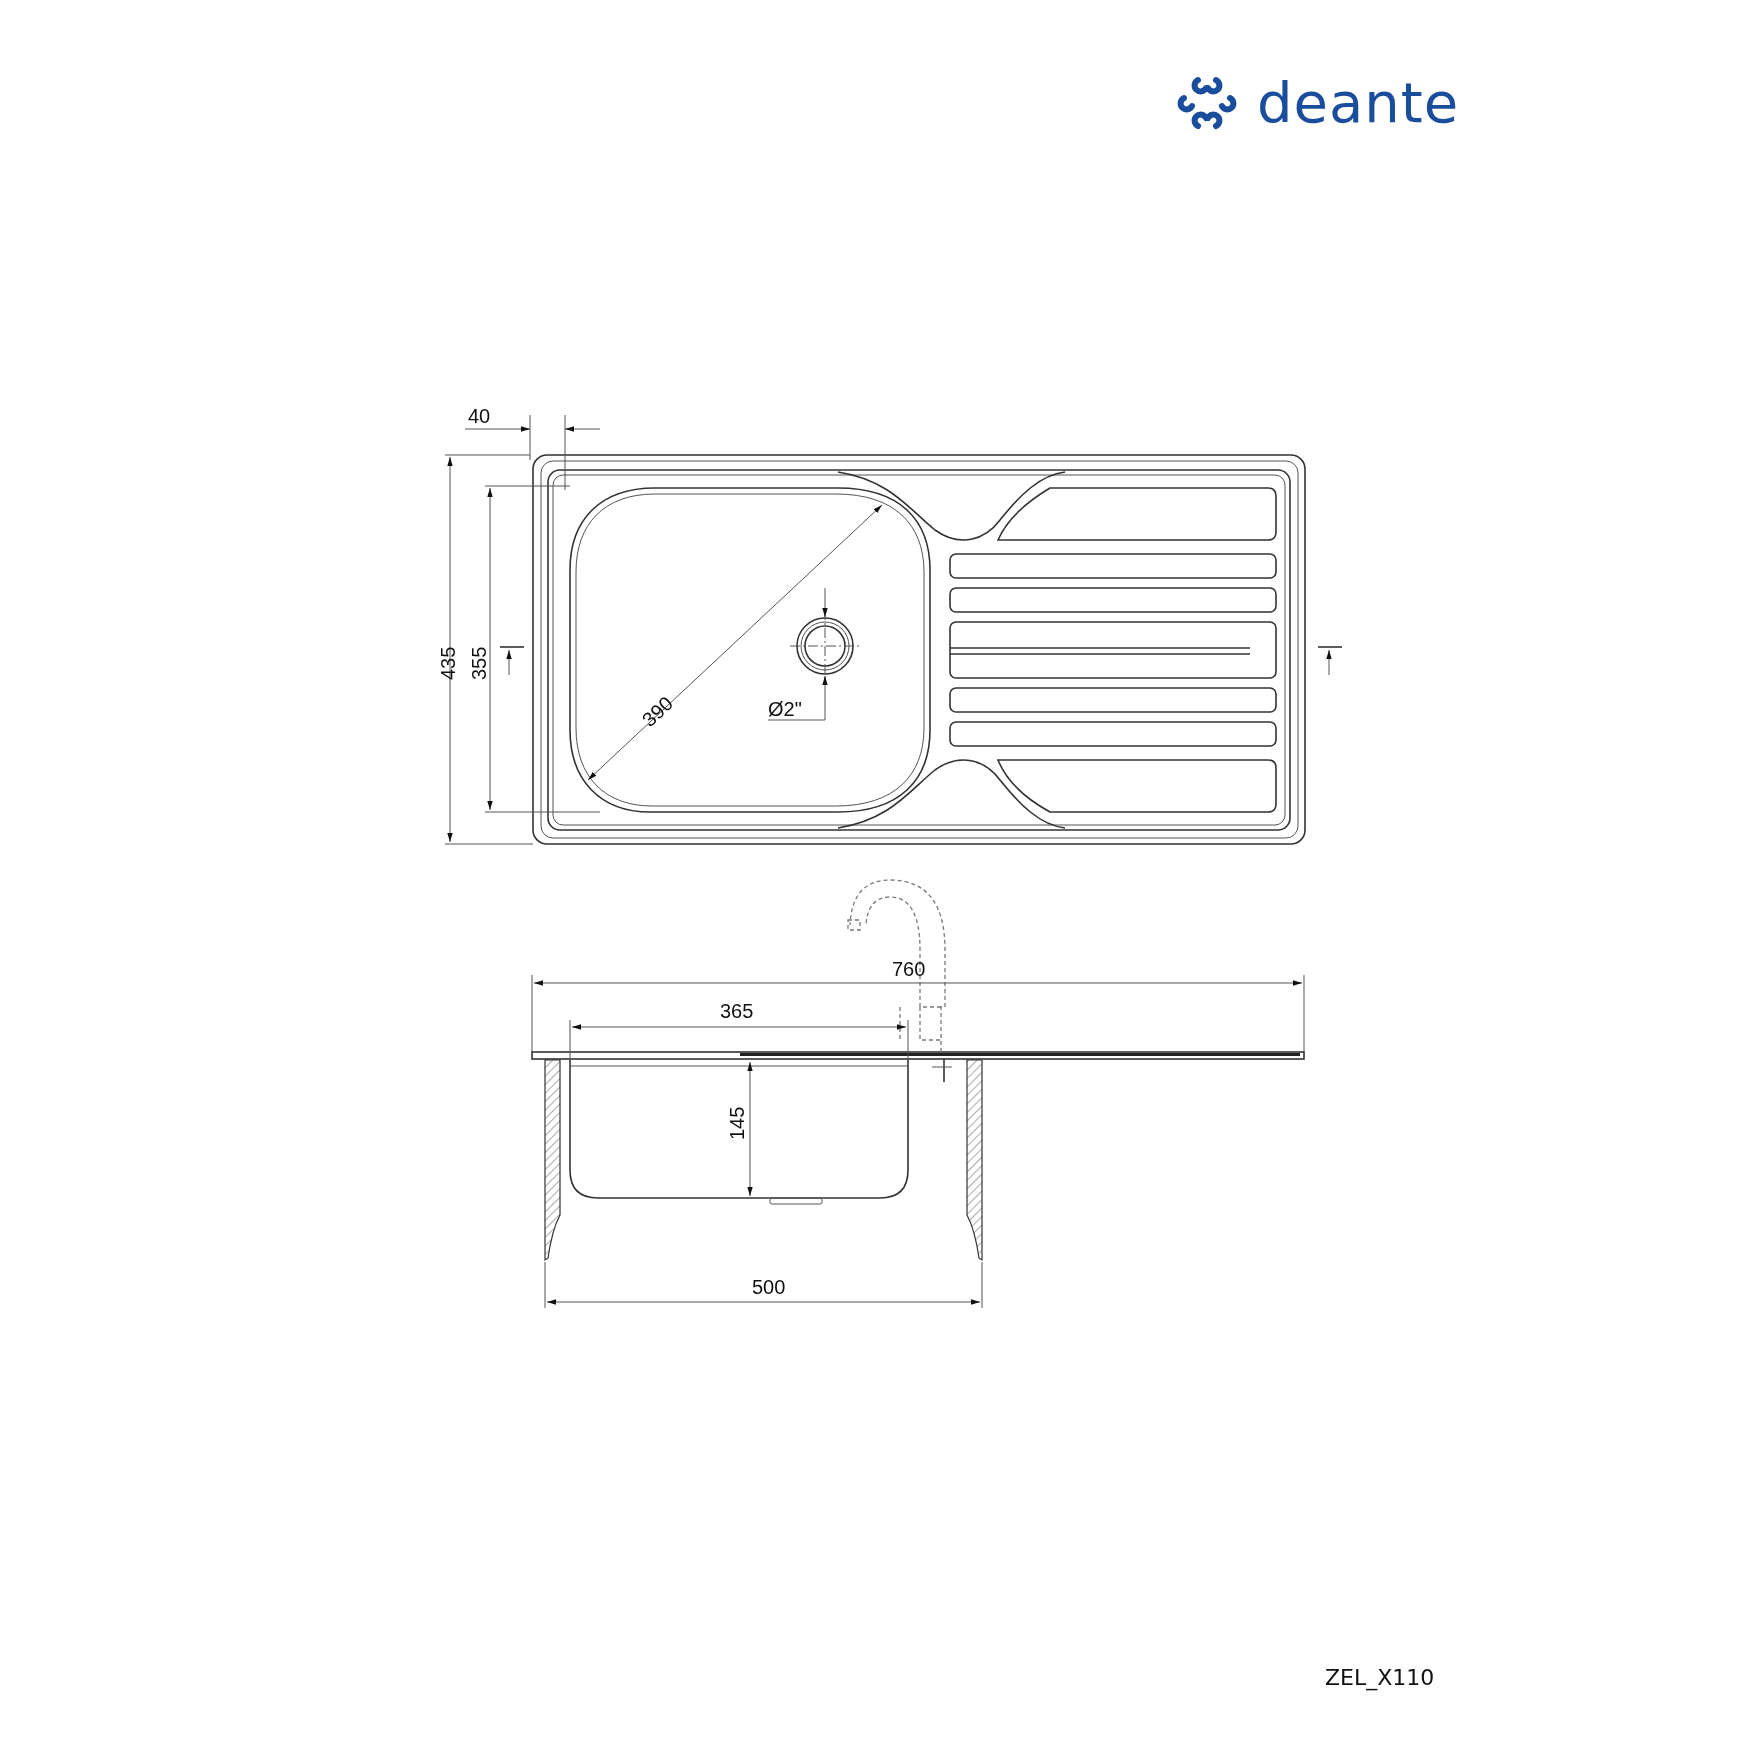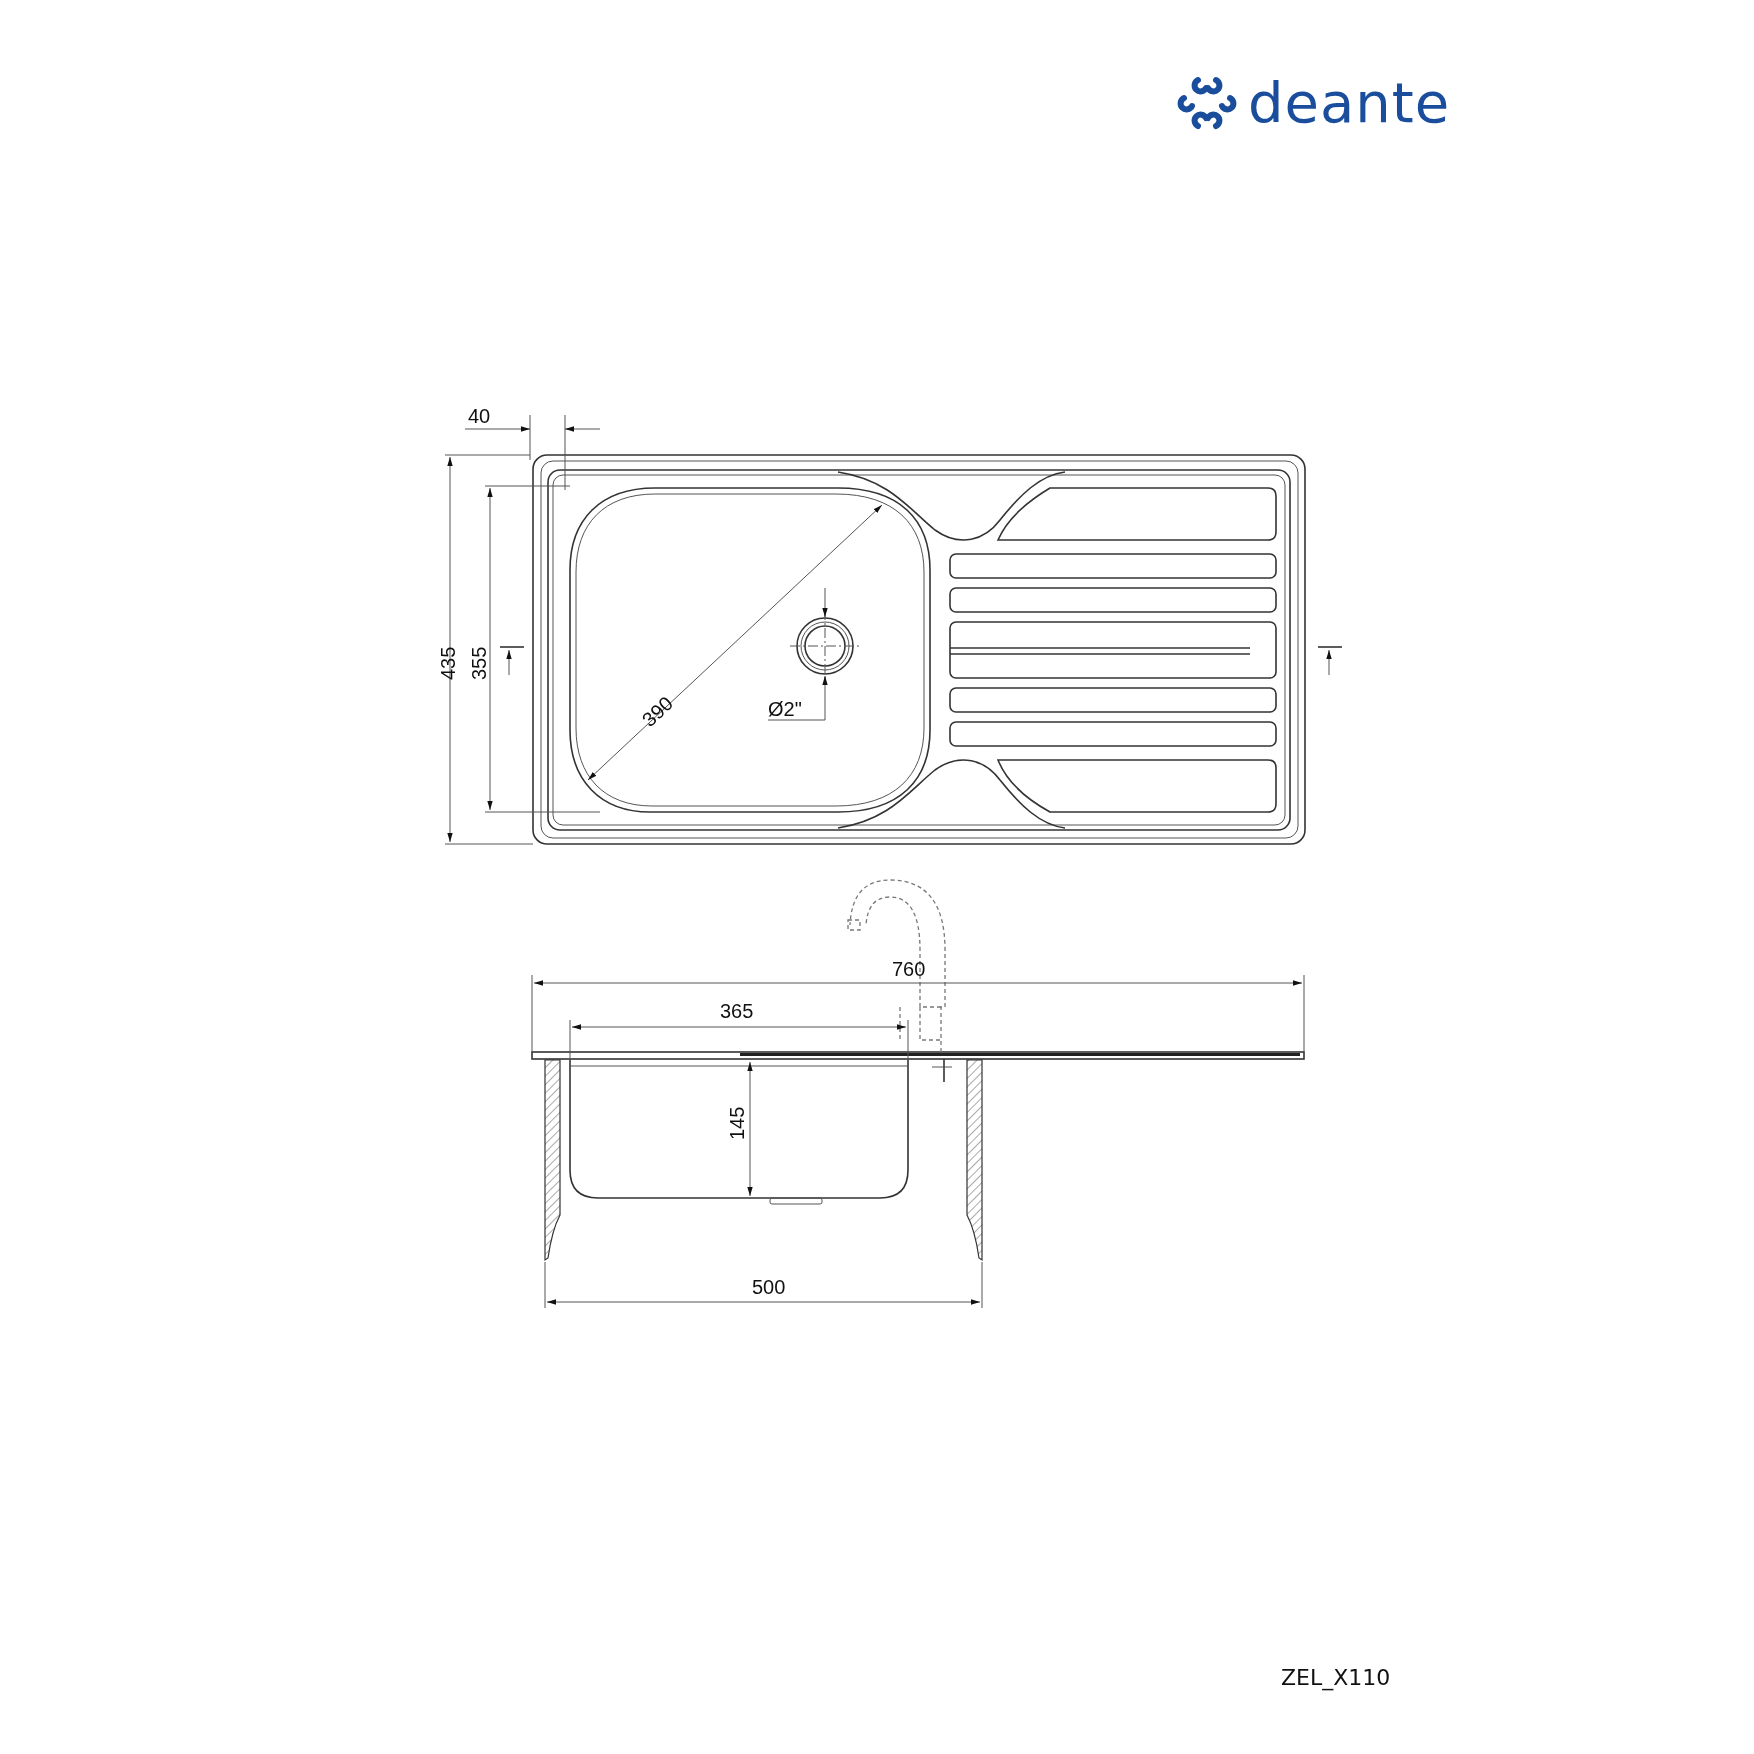--- a/index.html
+++ b/index.html
@@ -1,19 +1,19 @@
 <!DOCTYPE html>
 <html><head>
 <meta charset="utf-8">
 <style>
   html,body{margin:0;padding:0;background:#ffffff;}
   body{width:1754px;height:1754px;position:relative;overflow:hidden;font-family:"DejaVu Sans Condensed","DejaVu Sans",sans-serif;}
-  .logo{position:absolute;left:1176px;top:72px;display:flex;align-items:center;gap:10px;}
+  .logo{position:absolute;left:1176px;top:72px;display:flex;align-items:center;gap:19px;}
   .logo-text{font-family:"DejaVu Sans",sans-serif;font-size:56px;color:#1a4d9c;letter-spacing:1px;line-height:1;}
-  .code{position:absolute;left:1281px;top:1665px;font-size:22px;color:#111;font-family:"DejaVu Sans",sans-serif;}
+  .code{position:absolute;left:1325px;top:1665px;font-size:22px;color:#111;font-family:"DejaVu Sans",sans-serif;}
   svg.drawing{position:absolute;left:0;top:0;}
   .dim{font-family:"Liberation Sans","DejaVu Sans",sans-serif;font-size:20px;fill:#111;}
   .ln{stroke:#333;fill:none;stroke-width:1.6;}
   .thin{stroke:#555;fill:none;stroke-width:1;}
   .dash{stroke:#777;fill:none;stroke-width:1.3;stroke-dasharray:4 3;}
 </style>
 </head>
 <body>
 
 <div class="logo">

